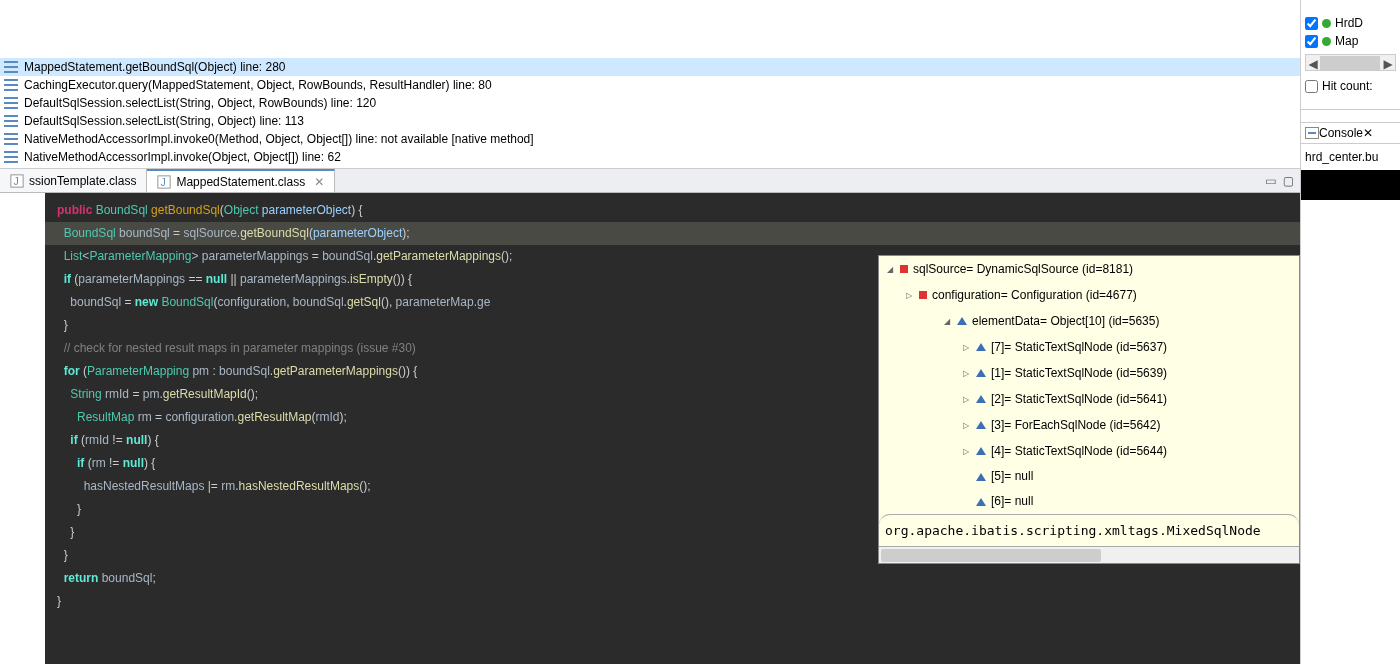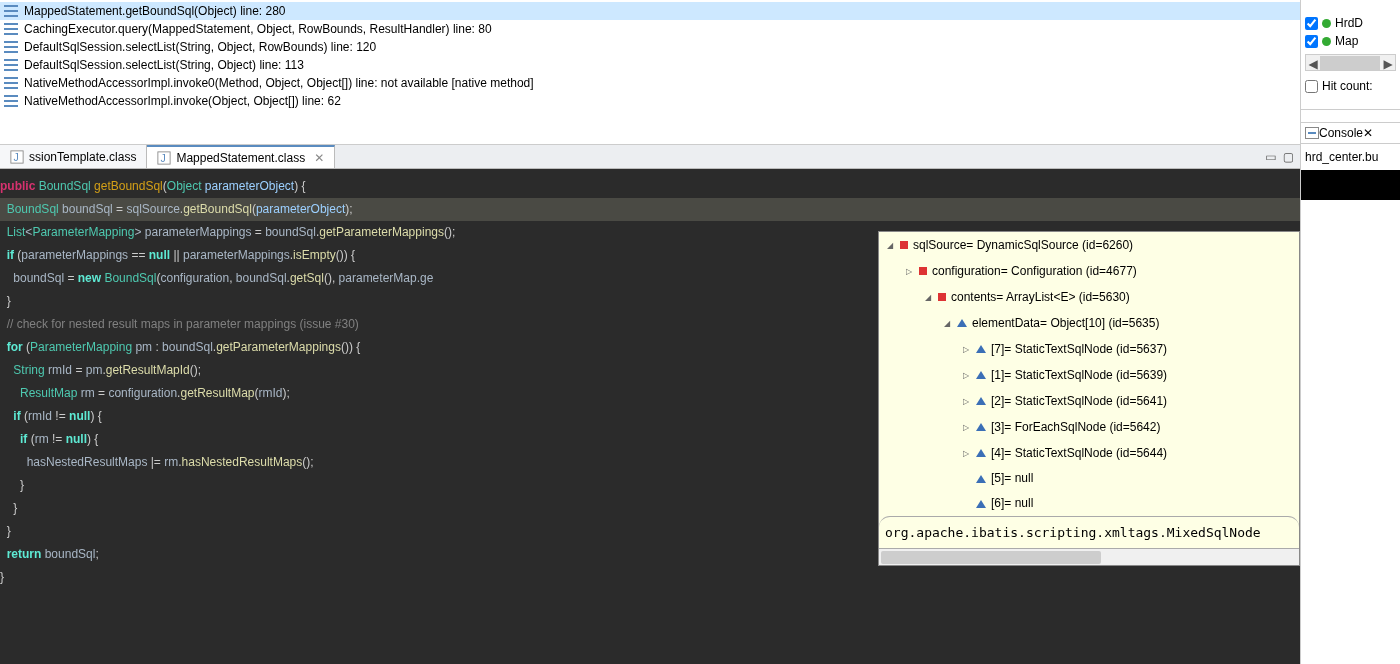--- a/index.html
+++ b/index.html
@@ -1,38 +1,38 @@
 <!DOCTYPE html>
 <html><head>
 <meta charset="utf-8">
 <style>
 * { margin:0; padding:0; box-sizing:border-box; font-family:"Segoe UI",Tahoma,sans-serif; font-size:12px; }
 body { background:#fff; width:1400px; height:664px; overflow:hidden; display:flex; }
 .left-col { width:1300px; display:flex; flex-direction:column; }
 .right-col { width:100px; border-left:1px solid #ccc; background:#fff; }
 
 
-.stack-panel { background:#fff; border-bottom:1px solid #ccc; padding:2px 0; height:145px; overflow:hidden; }
+.stack-panel { background:#fff; border-bottom:1px solid #ccc; padding:10px 0; height:121px; overflow:hidden;margin-top:48px; }
 .stack-row { display:flex; align-items:center; padding:2px 4px; gap:6px; cursor:pointer; }
 .stack-row.sel { background:#cde8ff; }
 .stack-icon { width:14px; height:12px; display:flex; flex-direction:column; justify-content:space-between; }
 .stack-icon span { height:2px; background:#5a8bbf; }
 .stack-text { color:#000; white-space:nowrap; }
 
 
 .tab-bar { display:flex; align-items:center; background:#eceef1; border-bottom:1px solid #bbb; height:24px; }
 .tab { display:flex; align-items:center; gap:5px; padding:3px 10px; border-right:1px solid #bbb; background:#f6f7f9; height:100%; cursor:pointer; }
 .tab.active { background:#fff; border-top:2px solid #5a8bbf; }
 .tab-icon { width:14px; height:14px; }
 .tab-close { color:#888; margin-left:4px; }
 .tab-spacer { flex:1; }
 .tab-ctrls { display:flex; gap:6px; padding:0 6px; color:#555; }
 
 
-.editor { background:#2b2b2b; color:#ccc; font-family:Consolas,monospace; font-size:15px; line-height:23px; padding:6px 0 0 0; position:relative; flex:1; overflow:hidden; }
+.editor { background:#2b2b2b; color:#ccc; font-family:Consolas,monospace; font-size:15px; line-height:23px; padding:6px 0 0 12px; position:relative; flex:1; overflow:hidden;margin-left:45px; }
 .code-line { white-space:pre; }
 .hl-line { position:absolute; left:0; right:0; height:23px; top:29px; background:#4a4a44; }
 .editor .layer { position:relative; z-index:1; }
 .kw { color:#5eead4; font-weight:bold; }
 .kw-pub { color:#d6326f; font-weight:bold; }
 .type { color:#4ec9b0; }
 .mname { color:#d4a017; }
 .pname { color:#9cd0ff; }
 .var { color:#a9b7c6; }
 .call { color:#dcdcaa; }
@@ -170,34 +170,27 @@
 <div class="code-line"></div>
 <div class="code-line"><span>  </span><span class="kw">return </span><span class="var">boundSql</span><span class="punc">;</span></div>
 <div class="code-line punc">}</div>
     </div>
 
     <div class="debug-pop">
       <div id="debug-tree">
           <div class="tree-row">
             <span class="arrow open"></span>
             <span class="sq"></span>
-            <span>sqlSource= DynamicSqlSource  (id=6260)</span>
+            <span>sqlSource= DynamicSqlSource  (id=8181)</span>
           </div>
           <div class="tree-row">
             <span class="indent"></span>
             <span class="arrow closed"></span>
             <span class="sq"></span>
             <span>configuration= Configuration  (id=4677)</span>
-          </div>
-          <div class="tree-row">
-            <span class="indent"></span>
-            <span class="indent"></span>
-            <span class="arrow open"></span>
-            <span class="sq"></span>
-            <span>contents= ArrayList&lt;E&gt;  (id=5630)</span>
           </div>
           <div class="tree-row">
             <span class="indent"></span>
             <span class="indent"></span>
             <span class="indent"></span>
             <span class="arrow open"></span>
             <span class="tri"></span>
             <span>elementData= Object[10]  (id=5635)</span>
           </div>
           <div class="tree-row">

